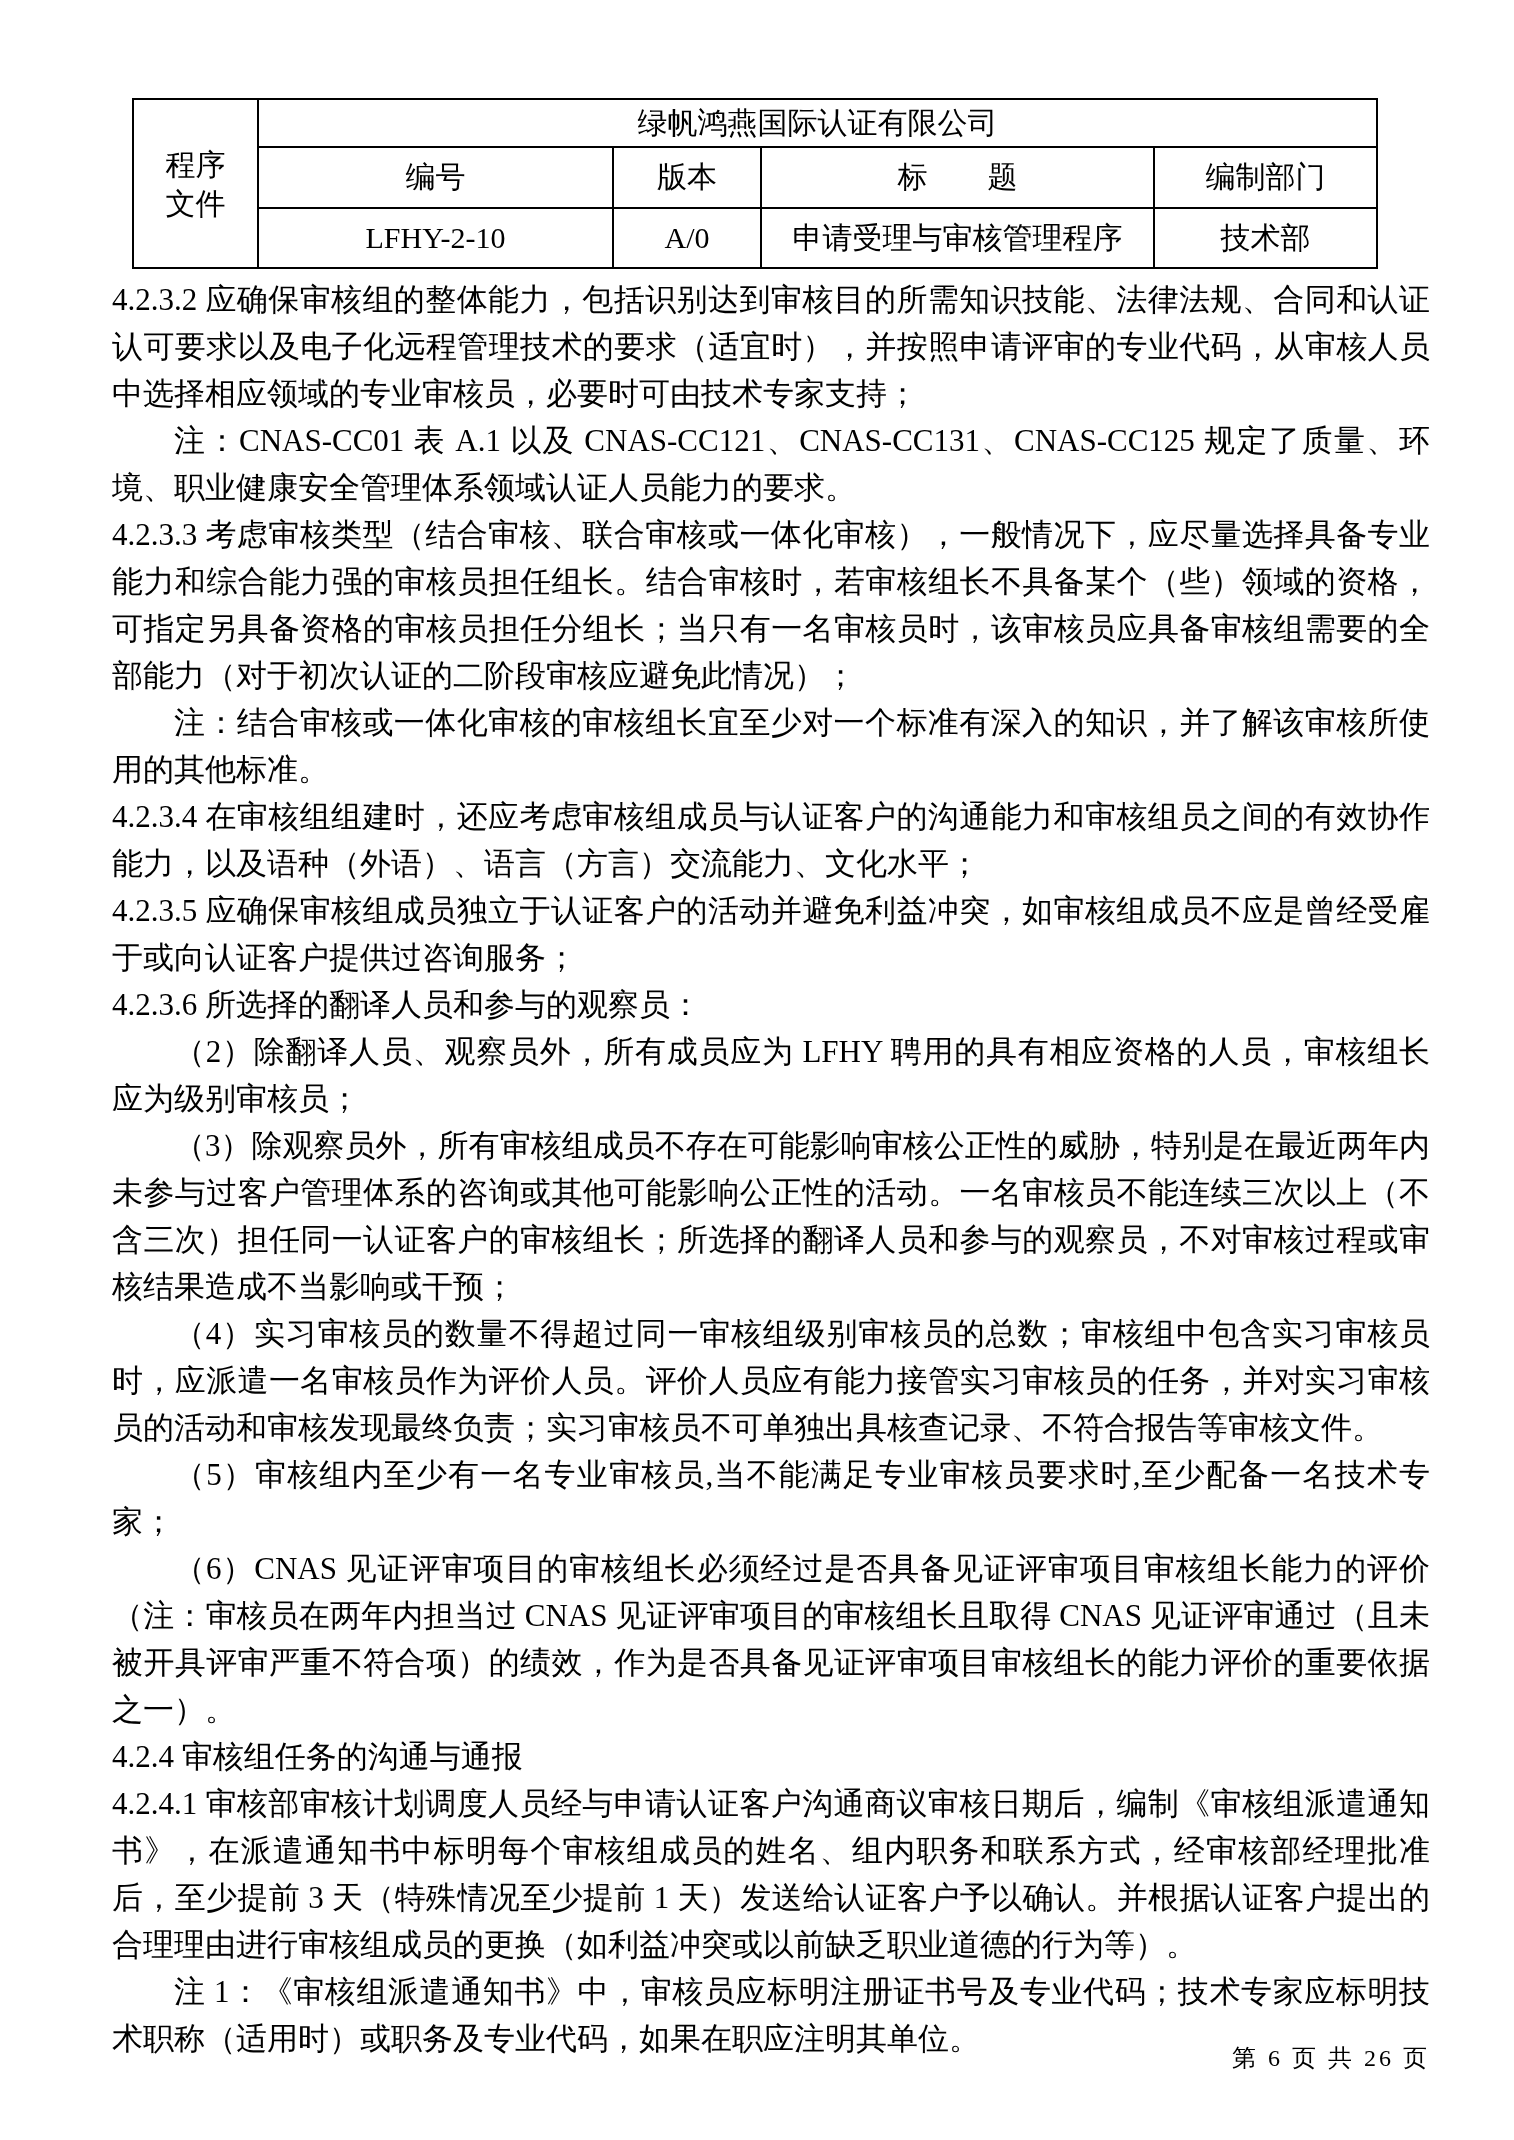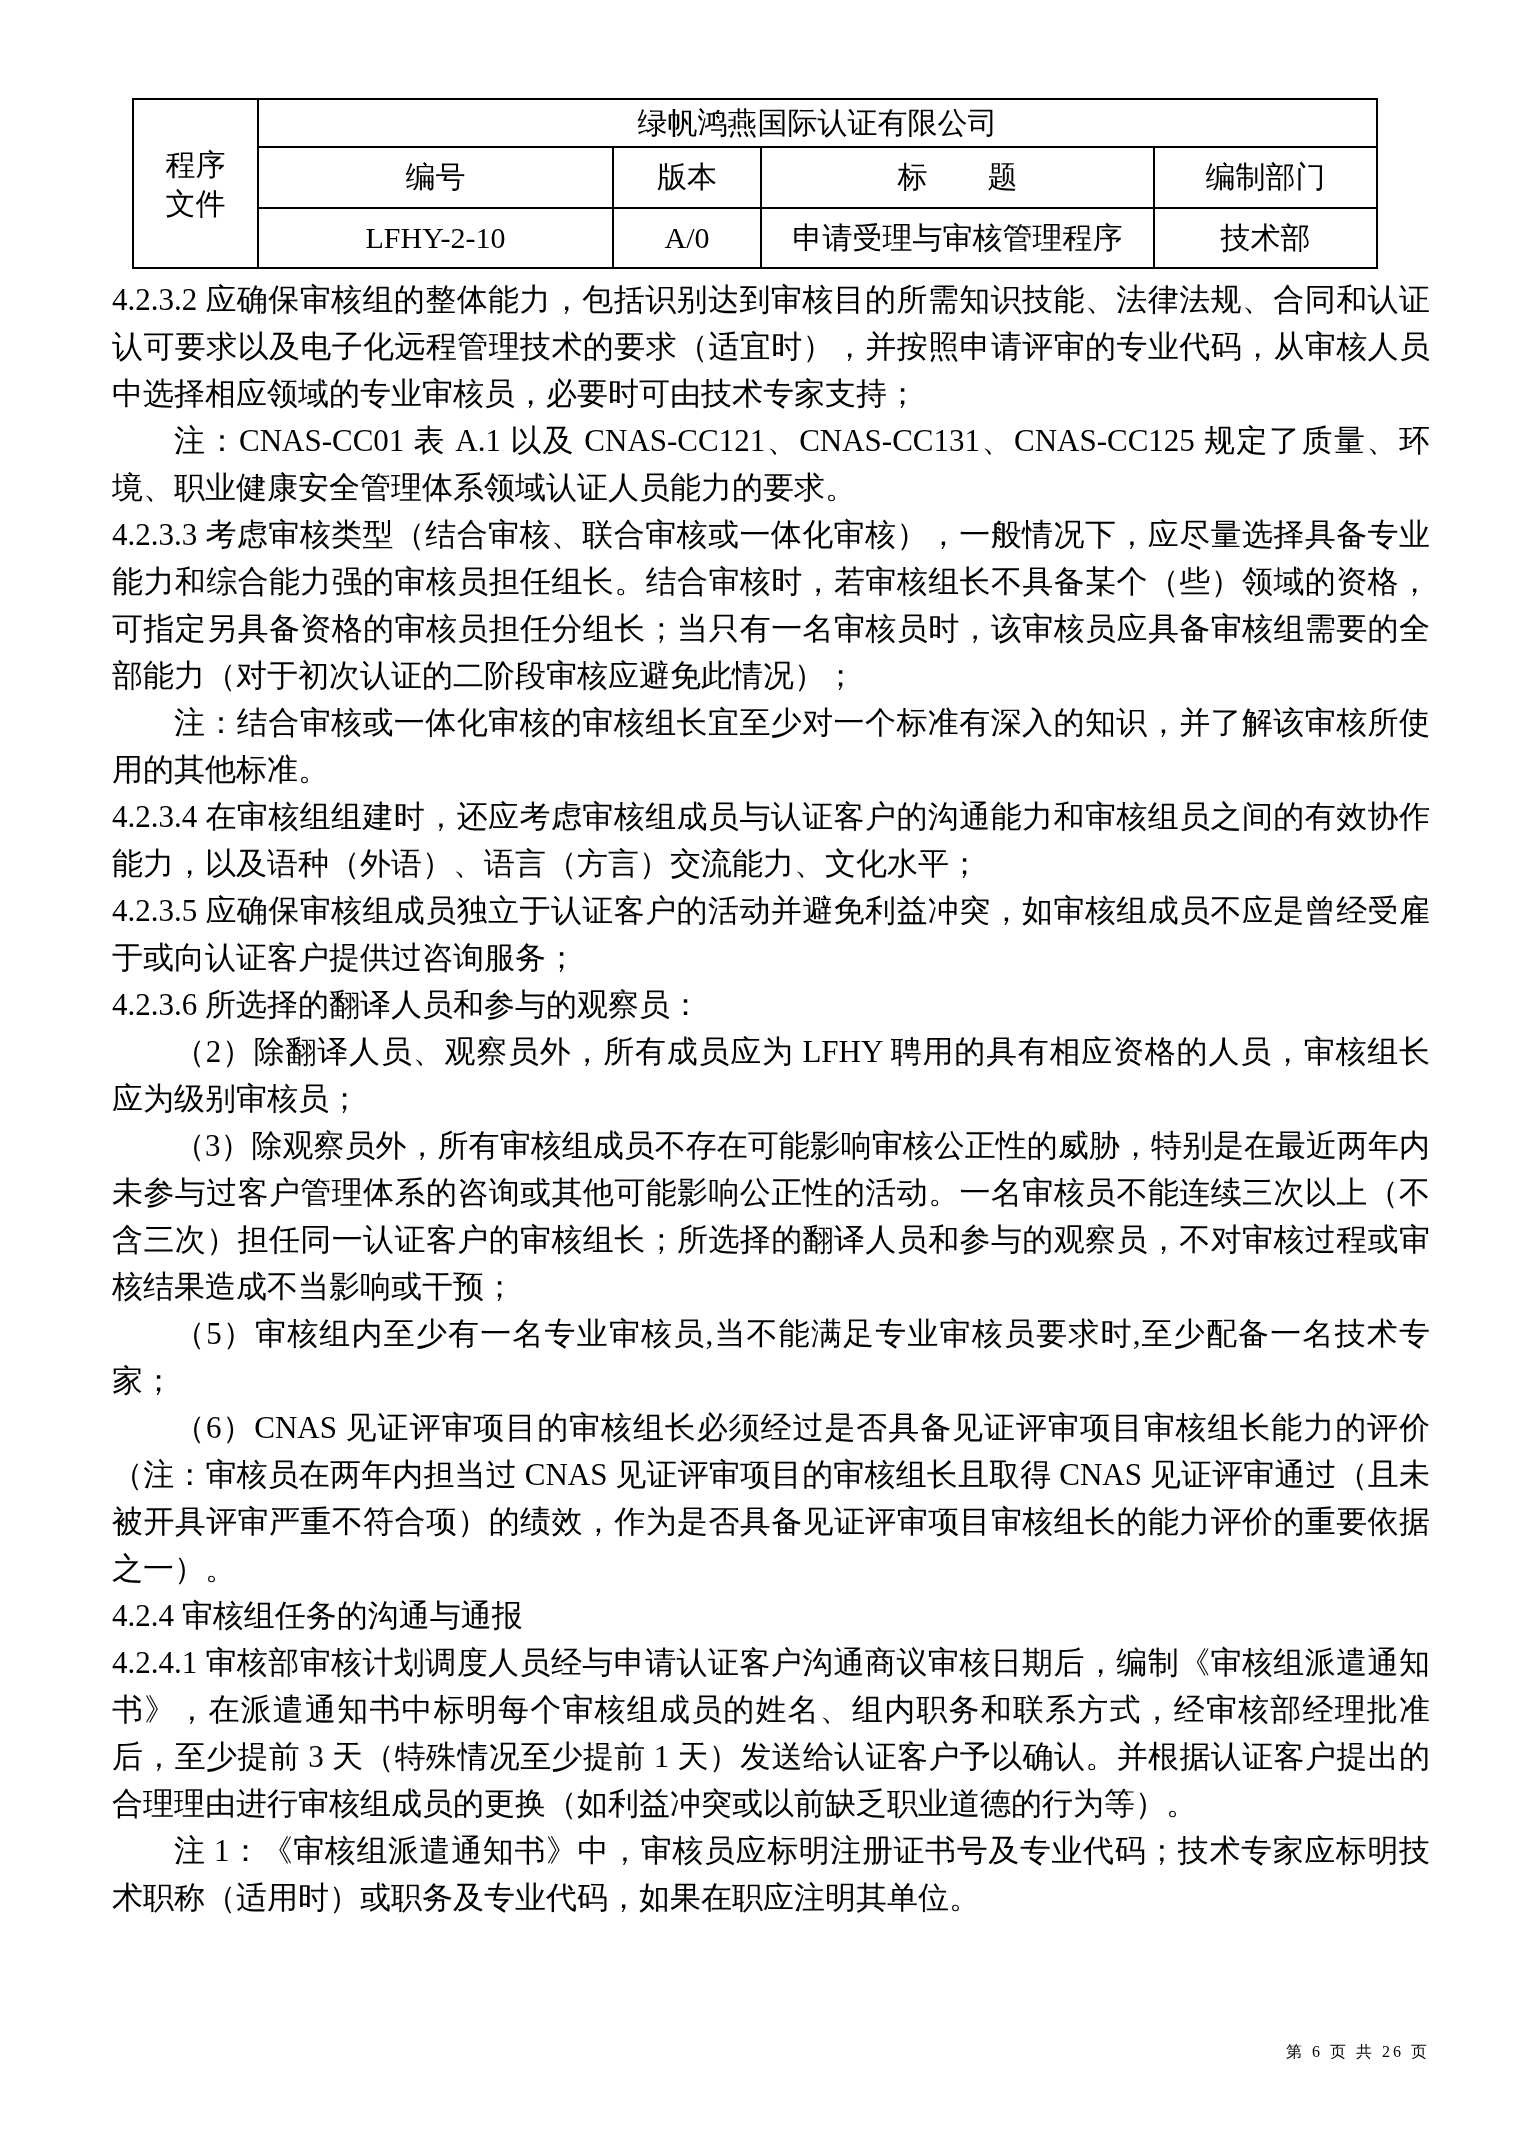--- a/index.html
+++ b/index.html
@@ -48,21 +48,21 @@
     text-align: justify;
     text-justify: inter-ideograph;
     word-break: break-all;
   }
   .doc-body p.para.indent { text-indent: 2em; }
   
   .page-footer {
     position: absolute;
     top: 2042px;
     right: 84px;
-    font-size: 16px;
+    font-size: 24px;
     letter-spacing: 3px;
     white-space: nowrap;
   }
 </style>
 </head>
 <body>
 
 <div class="page">
 
   <table class="doc-table">
@@ -98,20 +98,21 @@
   <div class="doc-body">
       <p class="para">4.2.3.2 应确保审核组的整体能力，包括识别达到审核目的所需知识技能、法律法规、合同和认证认可要求以及电子化远程管理技术的要求（适宜时），并按照申请评审的专业代码，从审核人员中选择相应领域的专业审核员，必要时可由技术专家支持；</p>
       <p class="para indent">注：CNAS-CC01 表 A.1 以及 CNAS-CC121、CNAS-CC131、CNAS-CC125 规定了质量、环境、职业健康安全管理体系领域认证人员能力的要求。</p>
       <p class="para">4.2.3.3 考虑审核类型（结合审核、联合审核或一体化审核），一般情况下，应尽量选择具备专业能力和综合能力强的审核员担任组长。结合审核时，若审核组长不具备某个（些）领域的资格，可指定另具备资格的审核员担任分组长；当只有一名审核员时，该审核员应具备审核组需要的全部能力（对于初次认证的二阶段审核应避免此情况）；</p>
       <p class="para indent">注：结合审核或一体化审核的审核组长宜至少对一个标准有深入的知识，并了解该审核所使用的其他标准。</p>
       <p class="para">4.2.3.4 在审核组组建时，还应考虑审核组成员与认证客户的沟通能力和审核组员之间的有效协作能力，以及语种（外语）、语言（方言）交流能力、文化水平；</p>
       <p class="para">4.2.3.5 应确保审核组成员独立于认证客户的活动并避免利益冲突，如审核组成员不应是曾经受雇于或向认证客户提供过咨询服务；</p>
       <p class="para">4.2.3.6 所选择的翻译人员和参与的观察员：</p>
       <p class="para indent">（2）除翻译人员、观察员外，所有成员应为 LFHY 聘用的具有相应资格的人员，审核组长应为级别审核员；</p>
       <p class="para indent">（3）除观察员外，所有审核组成员不存在可能影响审核公正性的威胁，特别是在最近两年内未参与过客户管理体系的咨询或其他可能影响公正性的活动。一名审核员不能连续三次以上（不含三次）担任同一认证客户的审核组长；所选择的翻译人员和参与的观察员，不对审核过程或审核结果造成不当影响或干预；</p>
+      <p class="para indent">（4）实习审核员的数量不得超过同一审核组级别审核员的总数；审核组中包含实习审核员时，应派遣一名审核员作为评价人员。评价人员应有能力接管实习审核员的任务，并对实习审核员的活动和审核发现最终负责；实习审核员不可单独出具核查记录、不符合报告等审核文件。</p>
       <p class="para indent">（5）审核组内至少有一名专业审核员,当不能满足专业审核员要求时,至少配备一名技术专家；</p>
       <p class="para indent">（6）CNAS 见证评审项目的审核组长必须经过是否具备见证评审项目审核组长能力的评价（注：审核员在两年内担当过 CNAS 见证评审项目的审核组长且取得 CNAS 见证评审通过（且未被开具评审严重不符合项）的绩效，作为是否具备见证评审项目审核组长的能力评价的重要依据之一）。</p>
       <p class="para">4.2.4 审核组任务的沟通与通报</p>
       <p class="para">4.2.4.1 审核部审核计划调度人员经与申请认证客户沟通商议审核日期后，编制《审核组派遣通知书》，在派遣通知书中标明每个审核组成员的姓名、组内职务和联系方式，经审核部经理批准后，至少提前 3 天（特殊情况至少提前 1 天）发送给认证客户予以确认。并根据认证客户提出的合理理由进行审核组成员的更换（如利益冲突或以前缺乏职业道德的行为等）。</p>
       <p class="para indent">注 1：《审核组派遣通知书》中，审核员应标明注册证书号及专业代码；技术专家应标明技术职称（适用时）或职务及专业代码，如果在职应注明其单位。</p>
     </div>
 
   <div class="page-footer">第 6 页 共 26 页</div>
 
 </div>

